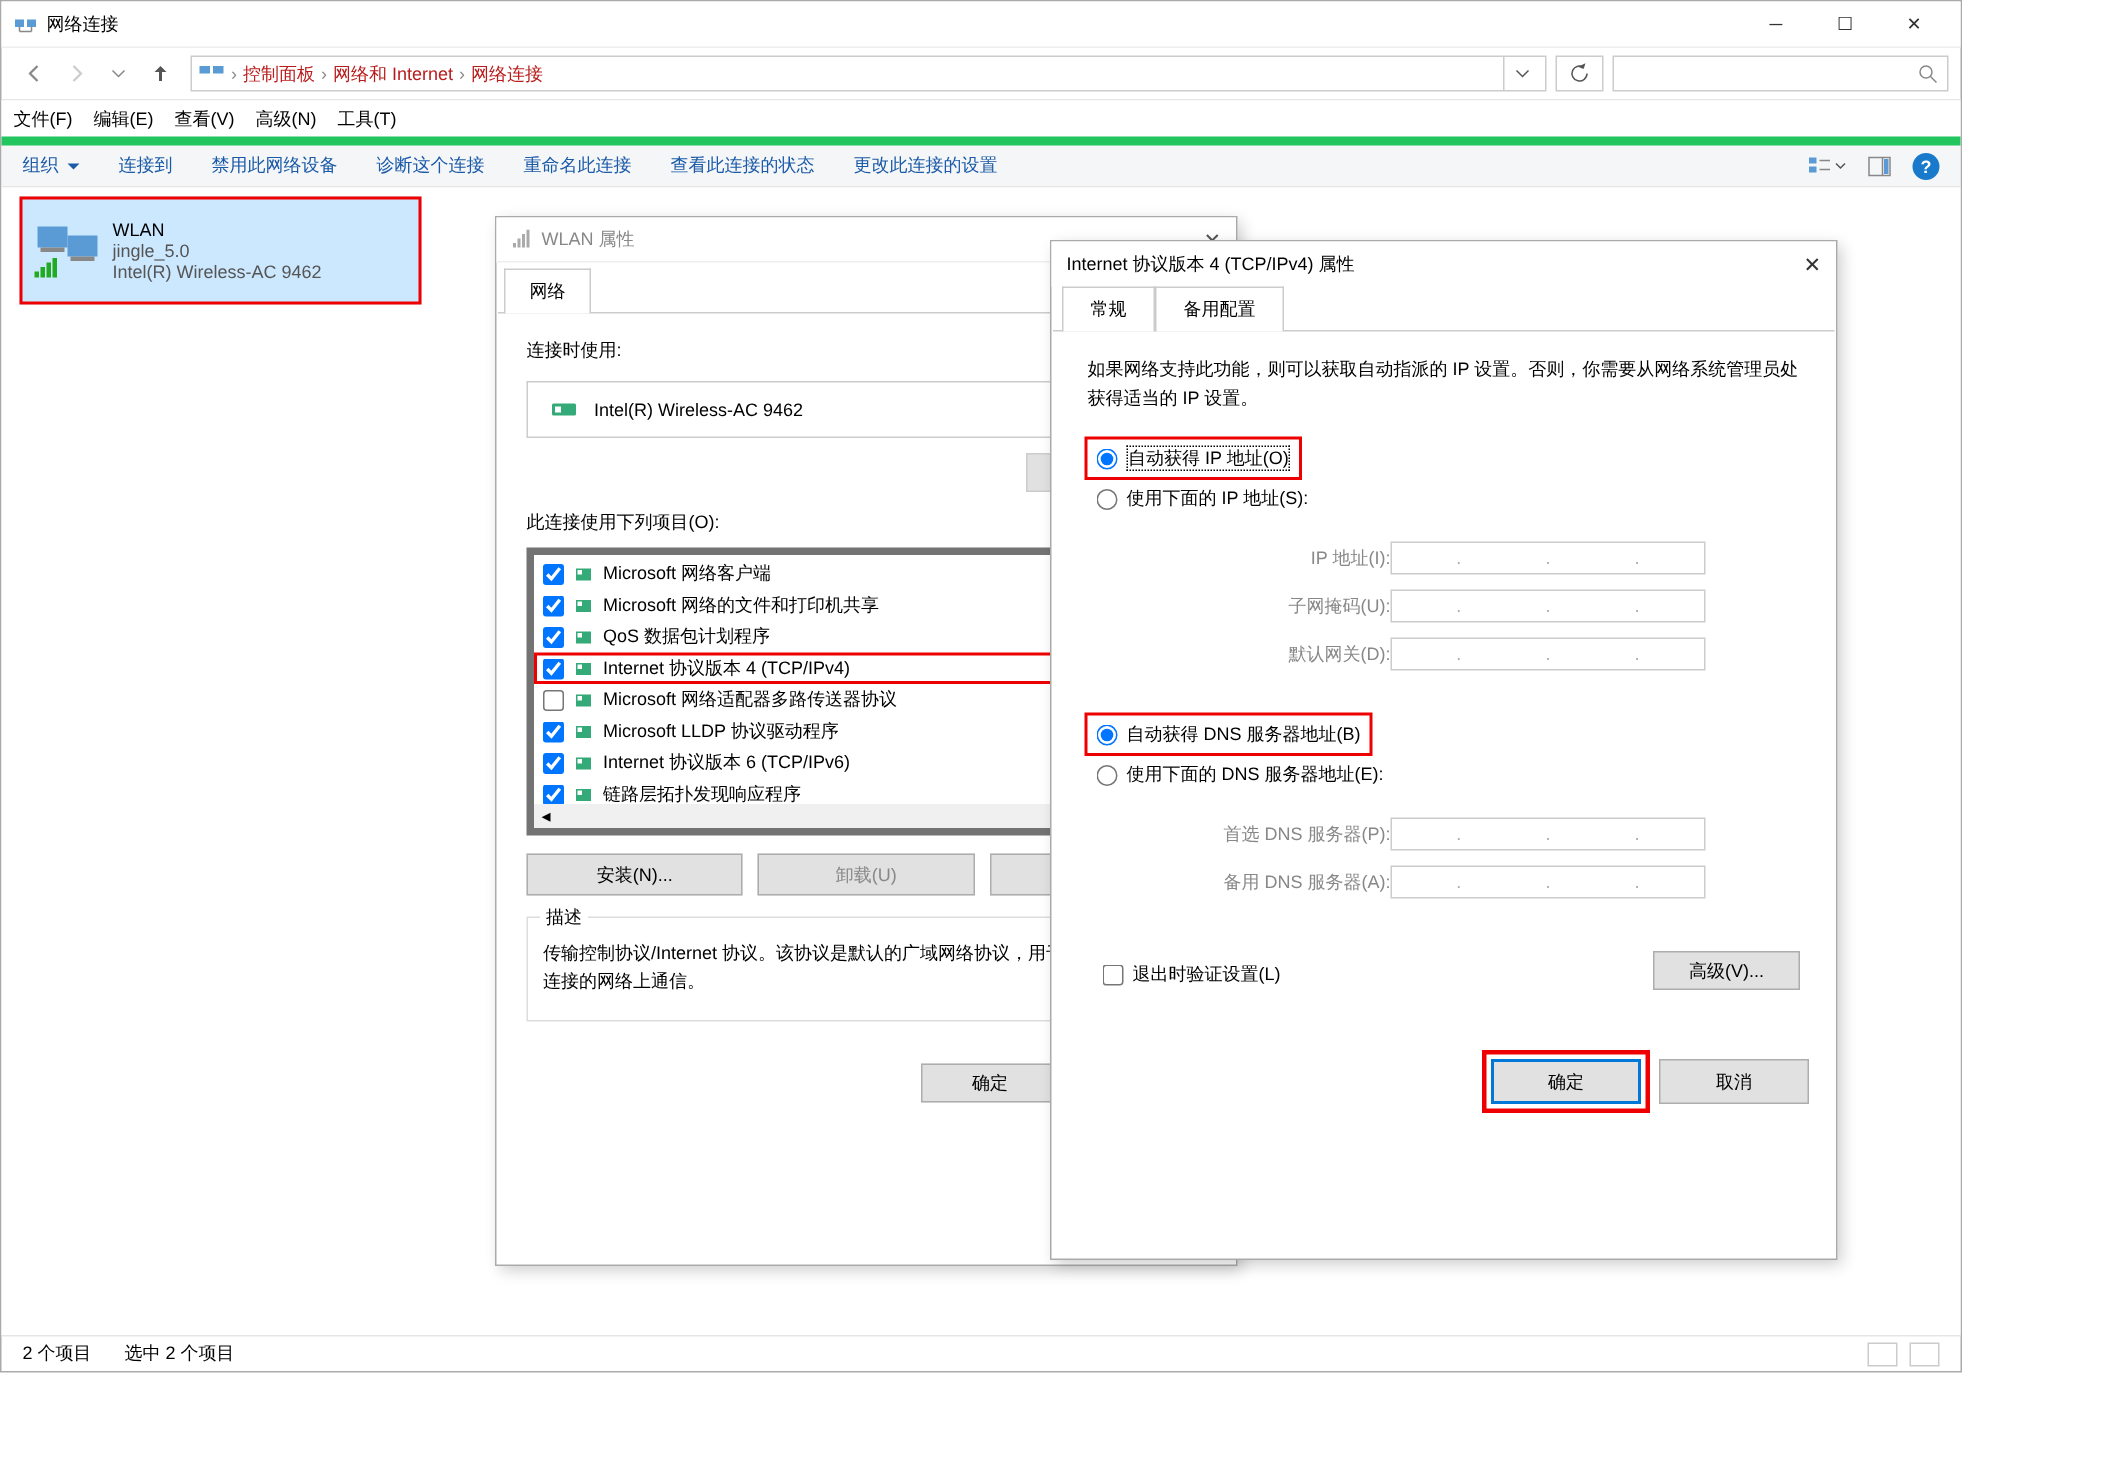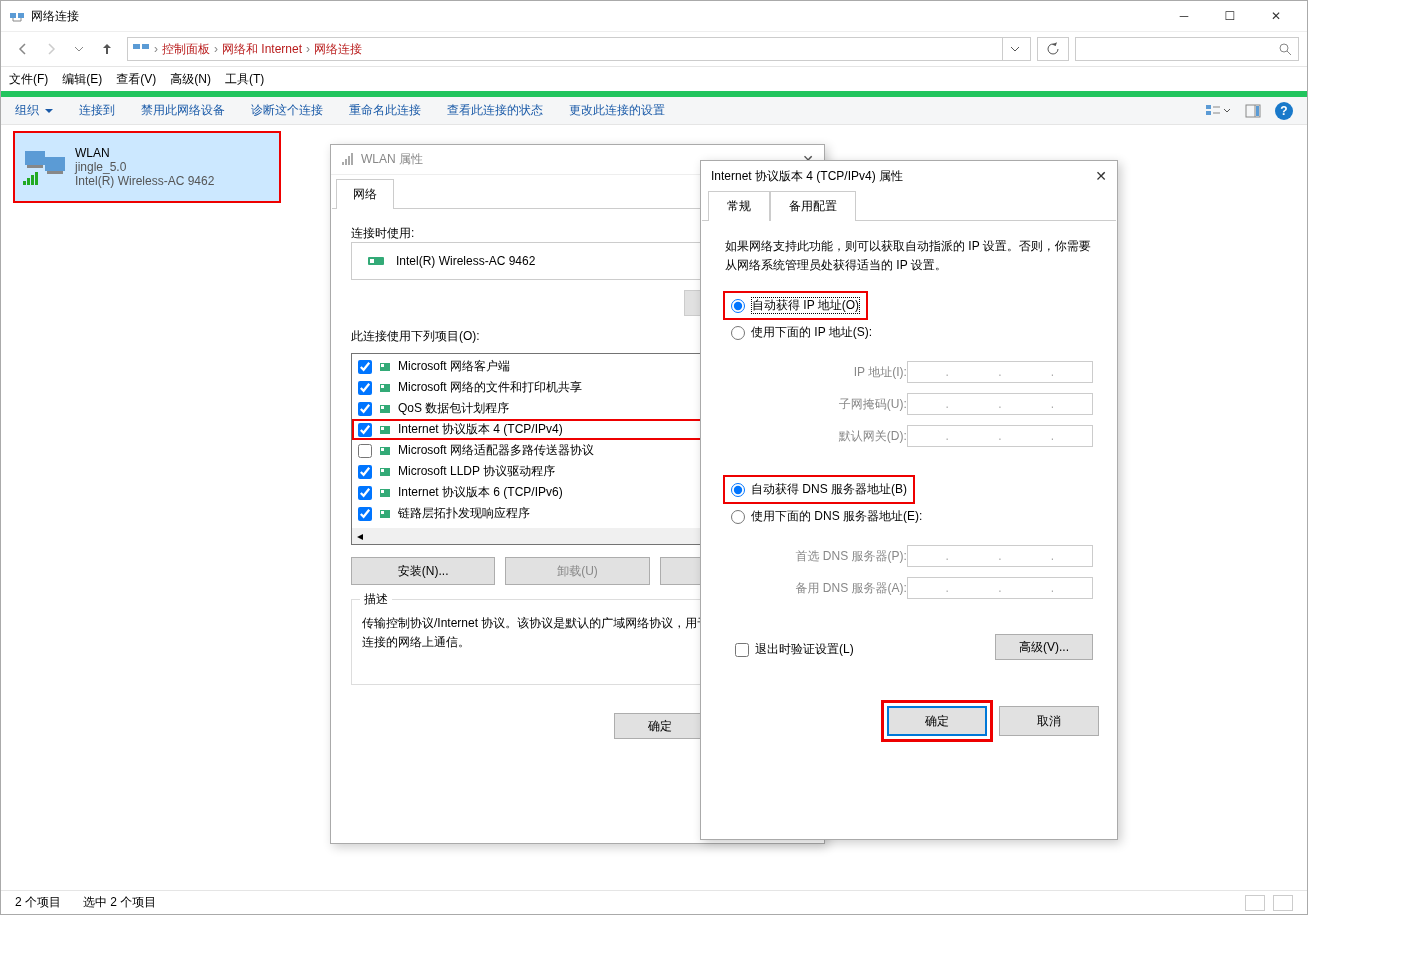--- a/index.html
+++ b/index.html
@@ -45,42 +45,42 @@
 .statusbar .viewbtn { width: 20px; height: 16px; border: 1px solid #ccc; }
 
 
 .dlg-wlan { position: absolute; left: 330px; top: 144px; width: 495px; height: 700px; background: #fff; border: 1px solid #aaa; box-shadow: 3px 3px 10px rgba(0,0,0,0.2); }
 .dlg-title { height: 30px; display: flex; align-items: center; padding: 0 10px; background: #fff; border-bottom: 1px solid #eee; color: #888; }
 .dlg-title .dicon { width: 14px; height: 14px; margin-right: 6px; color: #aaa; }
 .dlg-title .x { margin-left: auto; color: #555; font-size: 14px; cursor: pointer; }
 .dlg-tabs { display: flex; border-bottom: 1px solid #ccc; margin: 4px 1px 0 1px; }
 .dlg-tab { padding: 6px 16px; border: 1px solid #ccc; border-bottom: none; background: #fff; margin-bottom: -1px; margin-left: 4px; }
 .dlg-body { padding: 16px 20px; }
-.dlg-body .lbl { margin-bottom: 0; }
+.dlg-body .lbl { margin-bottom: 12px; }
 .adapter-box { border: 1px solid #ccc; padding: 10px 14px; display: flex; align-items: center; margin-bottom: 10px; }
 .adapter-box .nic-icon { width: 20px; height: 16px; margin-right: 10px; }
 .cfgbtn { float: right; width: 120px; height: 26px; border: 1px solid #ccc; background: #e1e1e1; }
-.items-list { border: 1px solid #737373; height: 192px; margin-top: 8px; overflow: hidden; position: relative; background: #fff; }
+.items-list { border: 5px solid #737373; height: 192px; margin-top: 8px; overflow: hidden; position: relative; background: #fff; }
 .items-inner { padding: 2px 0; }
 .li { display: flex; align-items: center; padding: 2px 6px; gap: 6px; }
 .li.hl { outline: 2px solid #e00; outline-offset: -2px; }
 .li input[type=checkbox] { width: 14px; height: 14px; }
 .li .proto-icon { width: 14px; height: 14px; }
 .hscroll { position: absolute; bottom: 0; left: 0; right: 0; height: 16px; background: #f0f0f0; display: flex; align-items: center; }
 .hscroll .arrow { width: 16px; height: 16px; display: flex; align-items: center; justify-content: center; }
 .btnrow { display: flex; gap: 10px; margin-top: 12px; }
 .btnrow .btn { flex: 1; height: 28px; border: 1px solid #adadad; background: #e1e1e1; }
 .btnrow .btn[disabled] { color: #888; }
-.desc-group { border: 1px solid #ddd; margin-top: 14px; padding: 14px 10px 32px 10px; position: relative; }
+.desc-group { border: 1px solid #ddd; margin-top: 14px; padding: 14px 10px 16px 10px; position: relative; }
 .desc-group .glabel { position: absolute; top: -9px; left: 8px; background: #fff; padding: 0 4px; }
 .dlg-footer { display: flex; justify-content: flex-end; gap: 10px; padding: 12px 16px; }
 .dlg-footer .btn { width: 92px; height: 26px; border: 1px solid #adadad; background: #e1e1e1; }
 
 
-.dlg-ip { position: absolute; left: 700px; top: 160px; width: 418px; height: 680px; background: #fff; border: 1px solid #aaa; box-shadow: 3px 3px 10px rgba(0,0,0,0.2); }
+.dlg-ip { position: absolute; left: 700px; top: 160px; width: 525px; height: 680px; background: #fff; border: 1px solid #aaa; box-shadow: 3px 3px 10px rgba(0,0,0,0.2); }
 .dlg-ip .dlg-title { color: #000; border-bottom: none; }
 .dlg-ip .dlg-title .x { color: #333; }
 .ip-tabs { display: flex; border-bottom: 1px solid #ccc; margin: 0 1px; }
 .ip-tab { padding: 6px 18px; border: 1px solid #ccc; border-bottom: none; margin-bottom: -1px; background: #fff; }
 .ip-tab:first-child { margin-left: 6px; }
 .ip-body { padding: 16px 24px; }
 .ip-desc { margin-bottom: 18px; line-height: 1.6; }
 .radio-row { display: flex; align-items: center; gap: 6px; margin: 6px 0; padding-left: 6px; }
 .radio-row.boxed { outline: 2px solid #e00; padding: 4px 6px; width: fit-content; }
 .radio-row input[type=radio] { width: 14px; height: 14px; }

